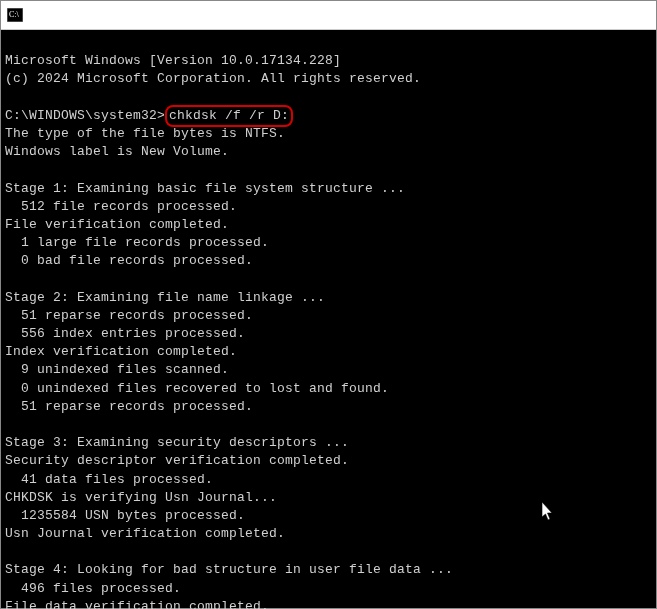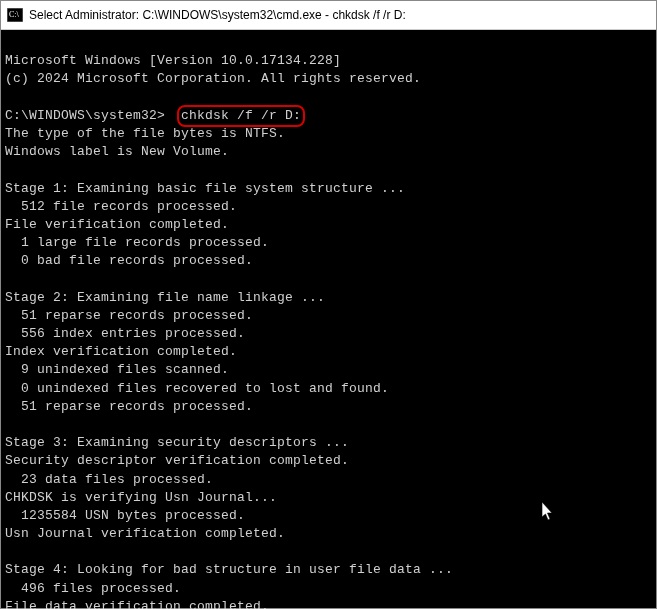--- a/index.html
+++ b/index.html
@@ -44,21 +44,20 @@
       color: #d0d0d0;
       letter-spacing: 0.2px;
     }
     .cmd-highlight {
       border: 2px solid #d40000;
       border-radius: 8px;
       padding: 0 2px;
       display: inline-block;
       margin-top:-2px;
       margin-bottom:-2px;
-      margin-left:12px;
     }
     .cursor {
       position: absolute;
       width: 12px;
       height: 20px;
       left: 542px;
       top: 502px;
       pointer-events: none;
     }
     .cursor svg { fill: #fff; stroke:#000; stroke-width:0.6; }
@@ -67,21 +66,20 @@
 <body>
 
 <div class="window">
   <div class="titlebar">
     <span class="titlebar-icon">
       <svg width="16" height="14" viewBox="0 0 16 14">
         <rect x="0" y="0" width="16" height="14" fill="#000" stroke="#888" stroke-width="1"></rect>
         <text x="2" y="9" font-size="8" fill="#fff" font-family="Consolas">C:\</text>
       </svg>
     </span>
-    <span>Select Administrator: C:\WINDOWS\system32\cmd.exe - chkdsk  /f /r D:</span>
   </div>
 
   <div class="terminal">
 <span>Microsoft Windows [Version 10.0.17134.228]</span>
 <span>(c) 2024 Microsoft Corporation. All rights reserved.</span>
 <span></span>
 <span>C:\WINDOWS\system32&gt;</span><span class="cmd-highlight"><span>chkdsk /f /r D:</span></span>
 <span>The type of the file bytes is NTFS.</span>
 <span>Windows label is New Volume.</span>
 <span></span>
@@ -94,21 +92,21 @@
 <span>Stage 2: Examining file name linkage ...</span>
 <span>  51 reparse records processed.</span>
 <span>  556 index entries processed.</span>
 <span>Index verification completed.</span>
 <span>  9 unindexed files scanned.</span>
 <span>  0 unindexed files recovered to lost and found.</span>
 <span>  51 reparse records processed.</span>
 <span></span>
 <span>Stage 3: Examining security descriptors ...</span>
 <span>Security descriptor verification completed.</span>
-<span>  23 data files processed.</span>
+<span>  41 data files processed.</span>
 <span>CHKDSK is verifying Usn Journal...</span>
 <span>  1235584 USN bytes processed.</span>
 <span>Usn Journal verification completed.</span>
 <span></span>
 <span>Stage 4: Looking for bad structure in user file data ...</span>
 <span>  496 files processed.</span>
 <span>File data verification completed.</span>
 <span></span>
 
 </div>

